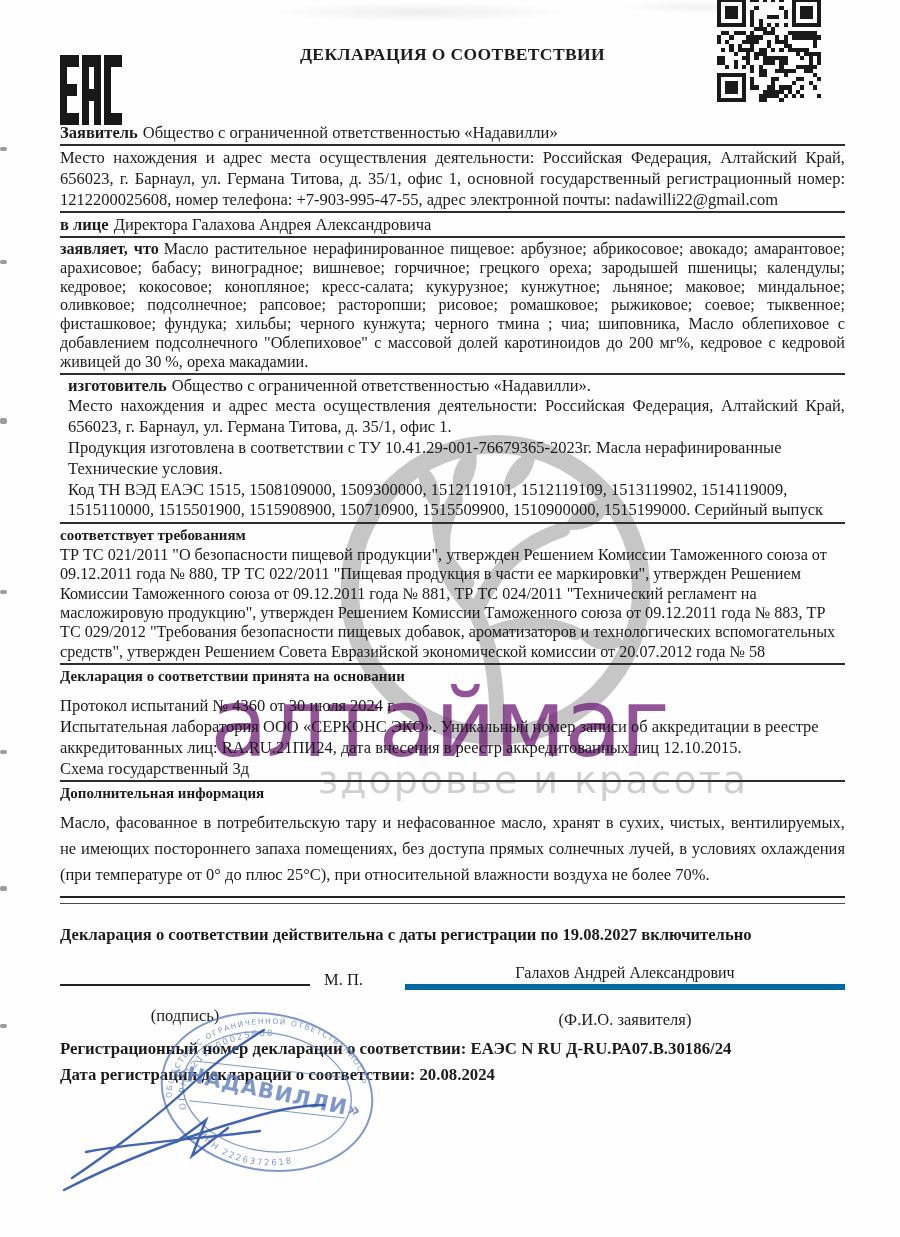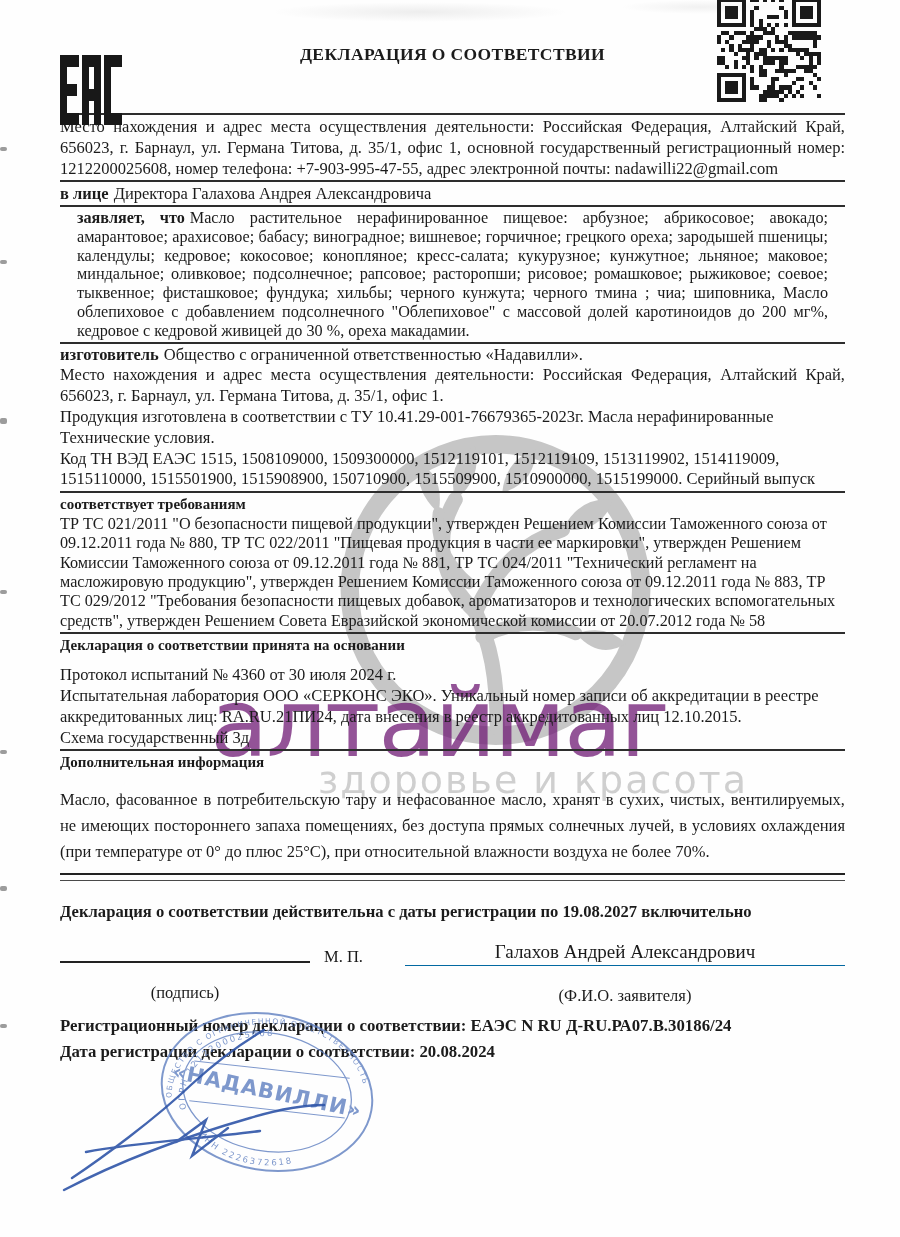--- a/index.html
+++ b/index.html
@@ -12,36 +12,36 @@
   .eac{position:absolute;left:0;top:54px;width:62px;height:72px;}
   .qr{position:absolute;right:24px;top:-2px;width:104px;height:104px;}
   
   .rule{height:0;border-top:2px solid #2d2d2d;margin:1px 0;}
   .dblrule{height:5px;border-top:2.5px solid #222;border-bottom:1.5px solid #4a4a4a;margin-top:8px;}
   
   p{margin:0;font-size:16.5px;line-height:21px;}
   .lead{font-weight:bold;margin-right:5px;}
   .jus{text-align:justify;}
   .applicant-line{margin-top:10px;}
-  .declares{font-size:16.2px;line-height:18.8px;margin:2px 17px 1px;}
-  .m-block p{line-height:20.8px;}
+  .declares{font-size:16.2px;line-height:18.8px;margin:2px 0 1px;}
+  .m-block p{line-height:20.8px;margin-left:8px;}
   .heading{font-weight:bold;font-size:15px;line-height:21px;}
   .trts{font-size:16.2px;line-height:19.3px;}
   .protocol{margin-top:8px;}
   .lab{line-height:21px;}
-  .add-text{line-height:26px;margin-top:14px;}
+  .add-text{line-height:26px;margin-top:6px;}
   .validity{font-weight:bold;font-size:16.6px;margin-top:20px;line-height:22px;}
   
   .sig-row{display:flex;margin-top:12px;height:62px;}
   .sig-col1{width:250px;}
   .sig-line{height:26px;border-bottom:2px solid #222;}
   .sig-cap{text-align:center;font-size:16.5px;padding-top:20px;}
   .sig-col2{width:95px;padding:12px 0 0 14px;box-sizing:border-box;font-size:16.5px;}
   .sig-col3{flex:1;text-align:center;}
-  .fio-name{font-size:19px;padding-top:6px;border-bottom:1px solid #0369a1;padding-bottom:2px;}
+  .fio-name{font-size:16px;padding-top:6px;border-bottom:6px solid #0369a1;padding-bottom:2px;}
   .reg{font-weight:bold;font-size:16.8px;line-height:26px;margin-top:16px;}
   
   .wm{position:absolute;z-index:1;pointer-events:none;}
   .wm-brand{left:210px;top:668px;font-family:"DejaVu Sans",sans-serif;font-weight:normal;
             font-size:95px;color:#701a75;opacity:.75;letter-spacing:-2px;}
   .wm-tag{left:318px;top:758px;font-family:"DejaVu Sans",sans-serif;font-size:38px;
           color:#c7c7c7;opacity:.85;letter-spacing:2px;}
   .wm-emblem{left:328px;top:420px;width:335px;height:340px;opacity:.5;}
   
   .ink{position:absolute;z-index:3;pointer-events:none;}
@@ -383,20 +383,21 @@
           <rect x="3" y="24" width="1" height="1" fill="#1a1a1a"></rect>
           <rect x="4" y="24" width="1" height="1" fill="#1a1a1a"></rect>
           <rect x="5" y="24" width="1" height="1" fill="#1a1a1a"></rect>
           <rect x="6" y="24" width="1" height="1" fill="#1a1a1a"></rect>
           <rect x="10" y="24" width="1" height="1" fill="#1a1a1a"></rect>
           <rect x="11" y="24" width="1" height="1" fill="#1a1a1a"></rect>
           <rect x="15" y="24" width="1" height="1" fill="#1a1a1a"></rect>
         </svg>
     </div>
 
+    <p class="applicant-line"><span class="lead">Заявитель</span><span>Общество с ограниченной ответственностью «Надавилли»</span></p>
     <div class="rule"></div>
     <p class="jus" style="line-height:21px;">Место нахождения и адрес места осуществления деятельности: Российская Федерация, Алтайский Край, 656023, г. Барнаул, ул. Германа Титова, д. 35/1, офис 1, основной государственный регистрационный номер: 1212200025608, номер телефона: +7-903-995-47-55, адрес электронной почты: nadawilli22@gmail.com</p>
     <div class="rule"></div>
     <p><span class="lead">в лице</span><span>Директора Галахова Андрея Александровича</span></p>
     <div class="rule"></div>
 
     <p class="declares jus"><span class="lead">заявляет, что</span><span>Масло растительное нерафинированное пищевое: арбузное; абрикосовое; авокадо; амарантовое; арахисовое; бабасу; виноградное; вишневое;  горчичное; грецкого ореха; зародышей пшеницы; календулы; кедровое; кокосовое; конопляное; кресс-салата; кукурузное; кунжутное; льняное; маковое; миндальное; оливковое; подсолнечное; рапсовое; расторопши; рисовое; ромашковое; рыжиковое; соевое; тыквенное; фисташковое; фундука; хильбы; черного кунжута; черного тмина ; чиа; шиповника, Масло облепиховое с добавлением подсолнечного "Облепиховое" с массовой долей каротиноидов до 200 мг%,  кедровое с кедровой живицей до 30 %,  ореха макадамии.</span></p>
     <div class="rule"></div>
 
     <div class="m-block">

